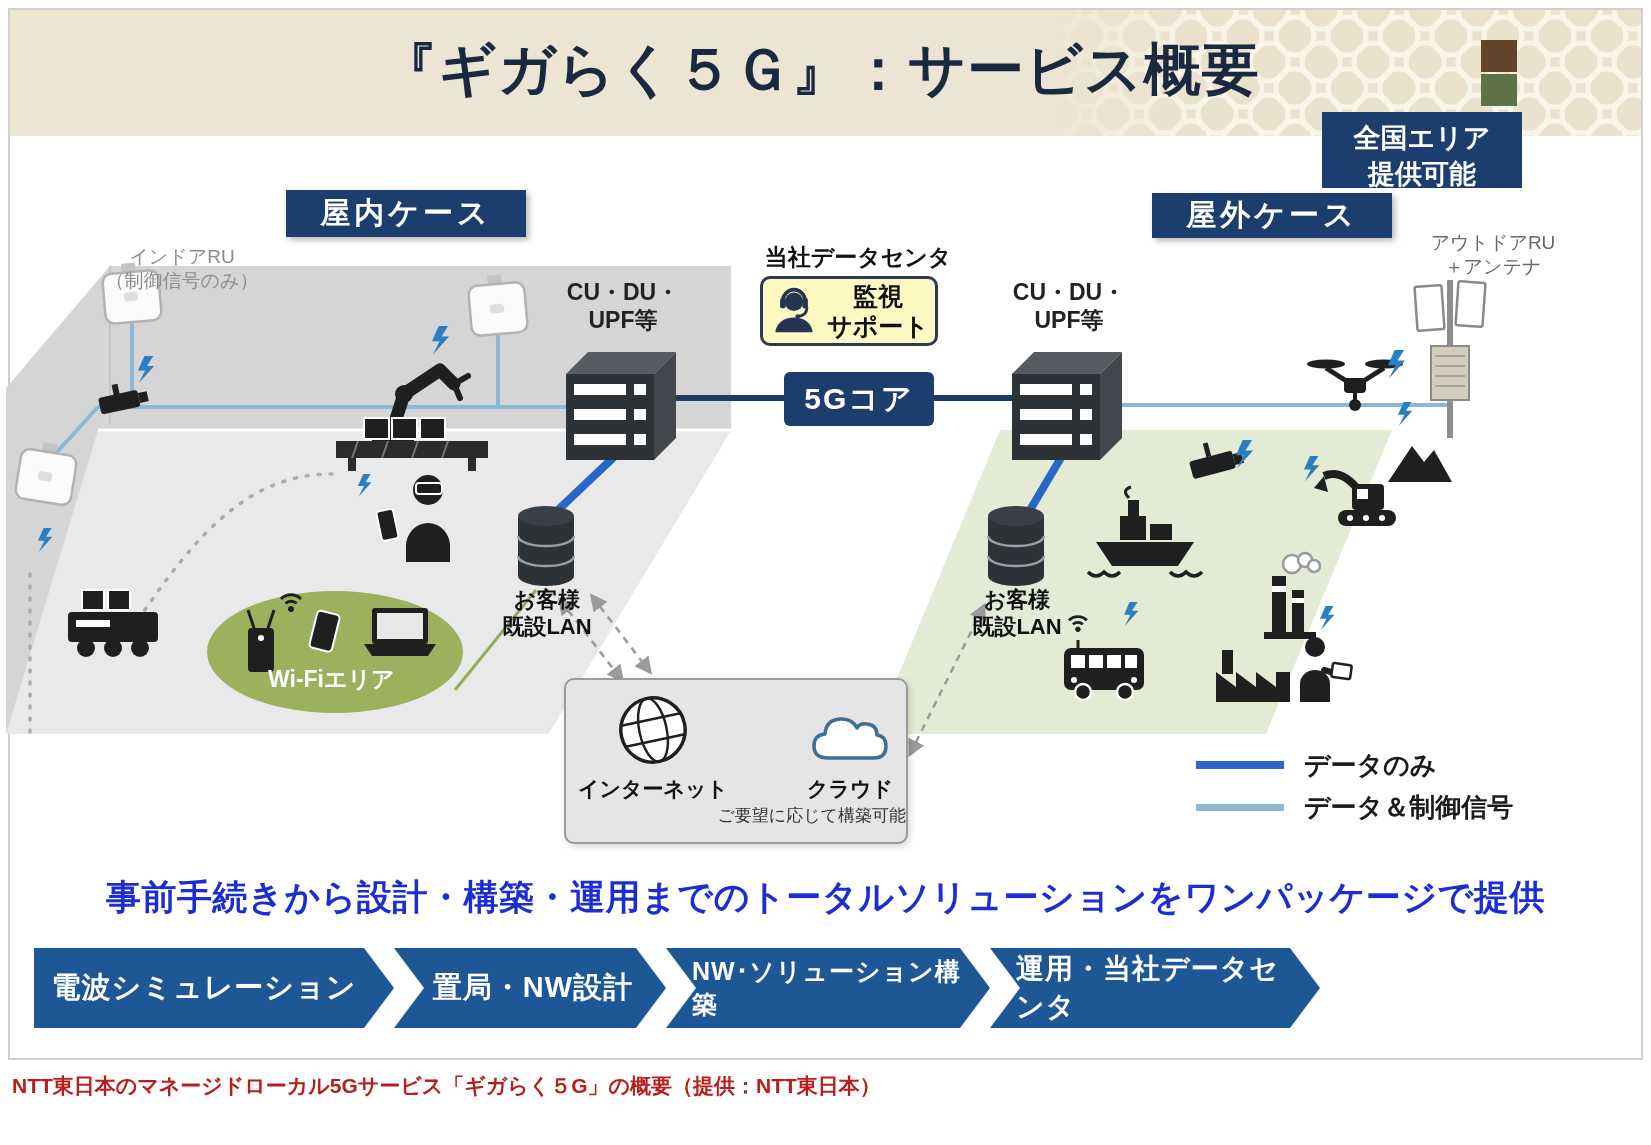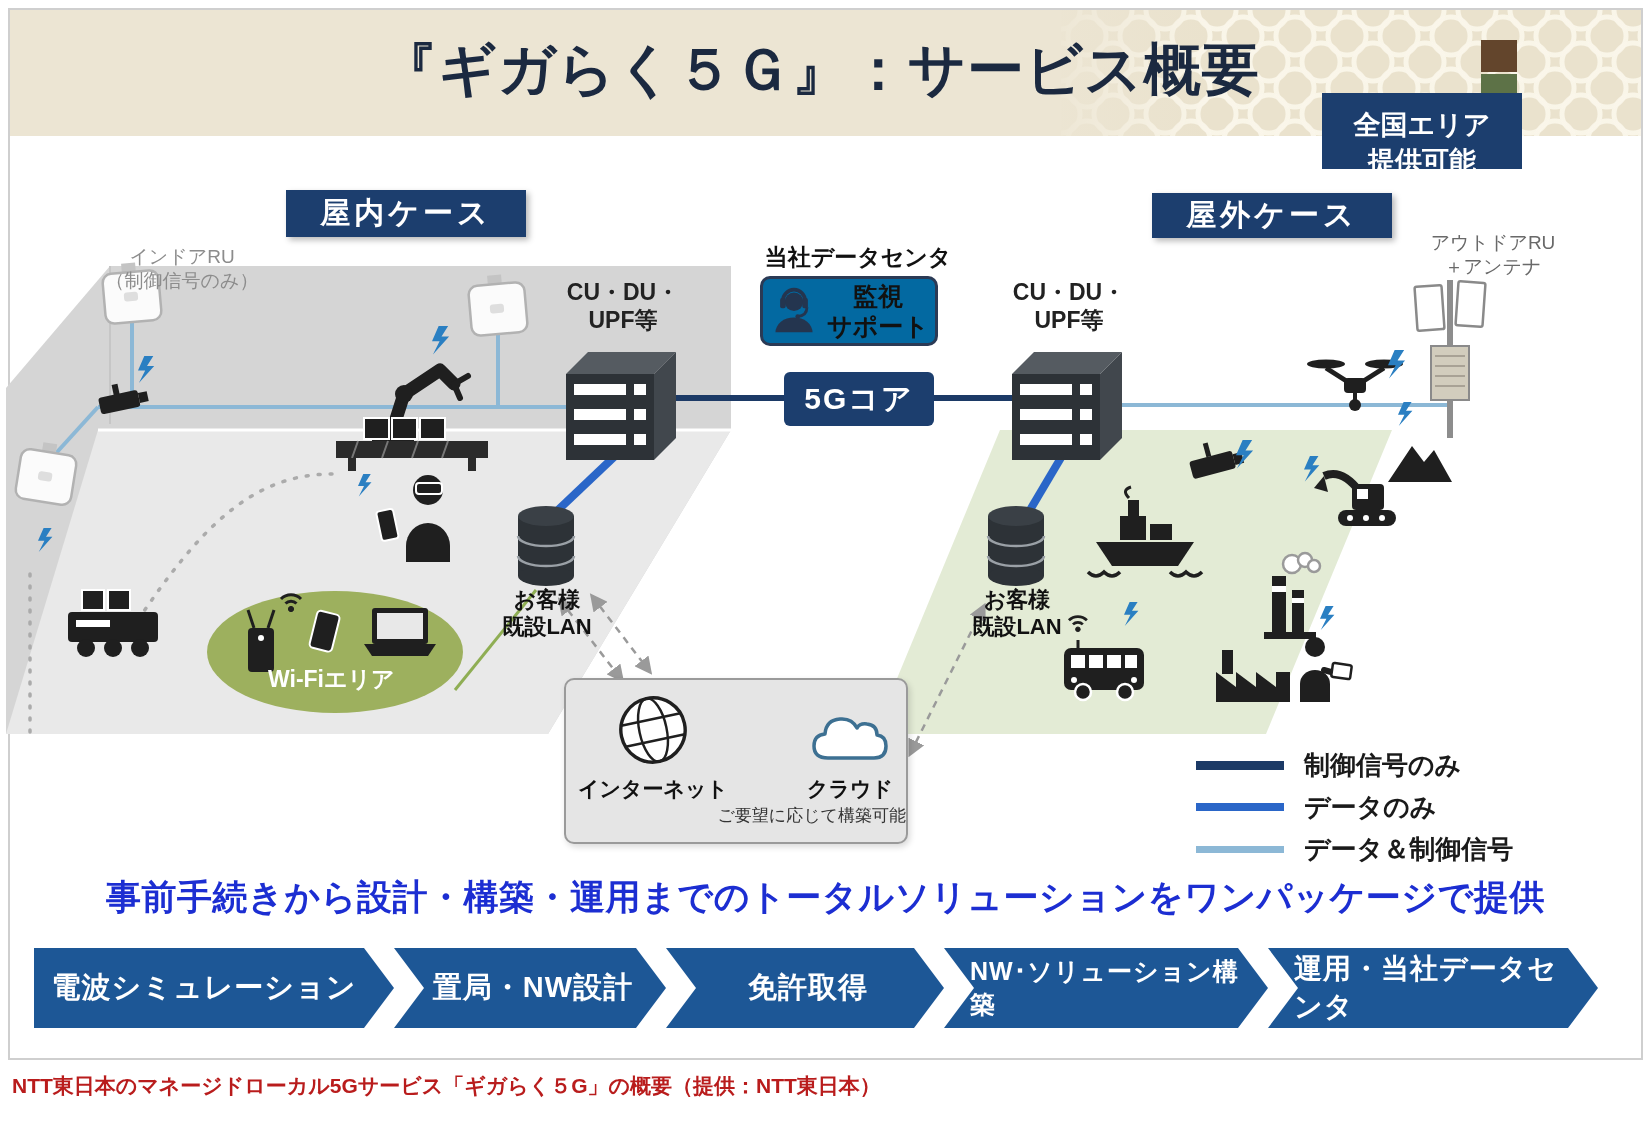--- a/index.html
+++ b/index.html
@@ -15,33 +15,33 @@
   .pattern{position:absolute;right:0;top:0;width:580px;height:126px;background-color:#eae2cd;
     background-image:
       radial-gradient(circle,rgba(255,255,255,0) 16px,rgba(250,246,234,.95) 17px,rgba(250,246,234,.95) 21px,rgba(255,255,255,0) 22px),
       radial-gradient(circle,rgba(255,255,255,0) 16px,rgba(250,246,234,.95) 17px,rgba(250,246,234,.95) 21px,rgba(255,255,255,0) 22px);
     background-size:52px 52px;background-position:0 0,26px 26px}
   .pattern-fade{position:absolute;right:430px;top:0;width:170px;height:126px;background:linear-gradient(to right,#ece5d3,rgba(236,229,211,0))}
   .sq{position:absolute;width:36px;height:32px}
   .sq.brown{right:124px;top:30px;background:#63452c}
   .sq.green{right:124px;top:64px;background:#5d7247}
   .title{position:absolute;left:40px;top:32px;width:1560px;text-align:center;font-size:57px;font-weight:bold;color:#1b2940;letter-spacing:1px;z-index:3}
-  .badge{position:absolute;left:1322px;top:93px;width:200px;height:76px;background:#1c3e6e;color:#fff;font-size:27px;font-weight:bold;text-align:center;line-height:36px;padding-top:14px;z-index:4}
+  .badge{position:absolute;left:1322px;top:112px;width:200px;height:76px;background:#1c3e6e;color:#fff;font-size:27px;font-weight:bold;text-align:center;line-height:36px;padding-top:8px;z-index:4}
   
   .banner{position:absolute;background:#1c3e6e;color:#fff;font-weight:bold;font-size:30px;display:flex;align-items:center;justify-content:center;letter-spacing:4px;box-shadow:3px 3px 6px rgba(0,0,0,.28);z-index:2}
   .banner-indoor{left:286px;top:190px;width:240px;height:47px}
   .banner-outdoor{left:1152px;top:193px;width:240px;height:45px}
   .lbl{position:absolute;text-align:center;z-index:2}
   .label-indoor-ru{left:52px;top:245px;width:260px;color:#8c8c8c;font-size:19px;line-height:24px}
   .label-outdoor-ru{left:1404px;top:231px;width:178px;color:#696969;font-size:19px;line-height:24px}
   .label-cudu{font-size:23px;font-weight:bold;color:#222;line-height:28px}
   .label-cudu-in{left:538px;top:278px;width:170px}
   .label-cudu-out{left:984px;top:278px;width:170px}
   .label-dc{left:748px;top:242px;width:220px;font-size:23px;font-weight:bold;color:#111}
-  .monitor-box{left:760px;top:276px;width:178px;height:70px;background:#0369a1;border:3px solid #2b3a55;border-radius:10px;display:flex;align-items:center;justify-content:center;gap:8px}
+  .monitor-box{left:760px;top:276px;width:178px;height:70px;background:#fef9c3;border:3px solid #2b3a55;border-radius:10px;display:flex;align-items:center;justify-content:center;gap:8px}
   .monitor-text{font-size:25px;font-weight:bold;color:#111;line-height:30px;text-align:center}
   .core-box{left:784px;top:372px;width:150px;height:54px;background:#1c3e6e;color:#fff;font-size:30px;font-weight:bold;display:flex;align-items:center;justify-content:center;border-radius:6px;letter-spacing:2px}
   .label-lan{font-size:22px;font-weight:bold;color:#111;line-height:27px}
   .label-lan-in{left:472px;top:586px;width:150px}
   .label-lan-out{left:942px;top:586px;width:150px}
   .wifi-label{left:268px;top:664px;width:170px;color:#fff;font-size:23px;font-weight:bold;text-align:left}
   
   .ext-box{left:564px;top:678px;width:344px;height:166px;background:#e5e5e5;border:2px solid #9a9a9a;border-radius:10px;box-shadow:2px 3px 6px rgba(0,0,0,.15)}
   .ext-row{display:flex;justify-content:space-between;align-items:flex-end;padding:12px 12px 0}
   .ext-item{text-align:center}
@@ -364,36 +364,31 @@
           <path d="M22 52 Q8 52 8 40 Q8 29 19 28 Q20 14 34 13 Q46 12 51 22 Q54 17 61 18 Q71 19 71 29 Q80 30 80 40 Q80 52 68 52 Z" fill="#fff" stroke="#3d7092" stroke-width="3.5" stroke-linejoin="round"></path>
         </svg>
         <div class="ext-label">クラウド</div>
       </div>
     </div>
     <div class="ext-note">ご要望に応じて構築可能</div>
   </div>
 
   <div class="ov legend" style="position:absolute">
     <div class="legend-row">
-      <div class="legend-line lg-control"></div>
-      <div class="legend-label">制御信号のみ</div>
-    </div>
-    <div class="legend-row">
       <div class="legend-line lg-data"></div>
       <div class="legend-label">データのみ</div>
     </div>
     <div class="legend-row">
       <div class="legend-line lg-dc"></div>
       <div class="legend-label">データ＆制御信号</div>
     </div>
   </div>
 
   <div class="ov headline" style="position:absolute">事前手続きから設計・構築・運用までのトータルソリューションをワンパッケージで提供</div>
   <div class="ov steps" style="position:absolute">
     <div class="step first s1">電波シミュレーション</div>
     <div class="step rest s2">置局・NW設計</div>
-    <div class="step rest s3">免許取得</div>
     <div class="step rest s4">NW･ソリューション構築</div>
     <div class="step rest s5">運用・当社データセンタ</div>
   </div>
 
   <div class="ov caption" style="position:absolute">NTT東日本のマネージドローカル5Gサービス「ギガらく５G」の概要（提供：NTT東日本）</div>
 </div>
 
 </body></html>

